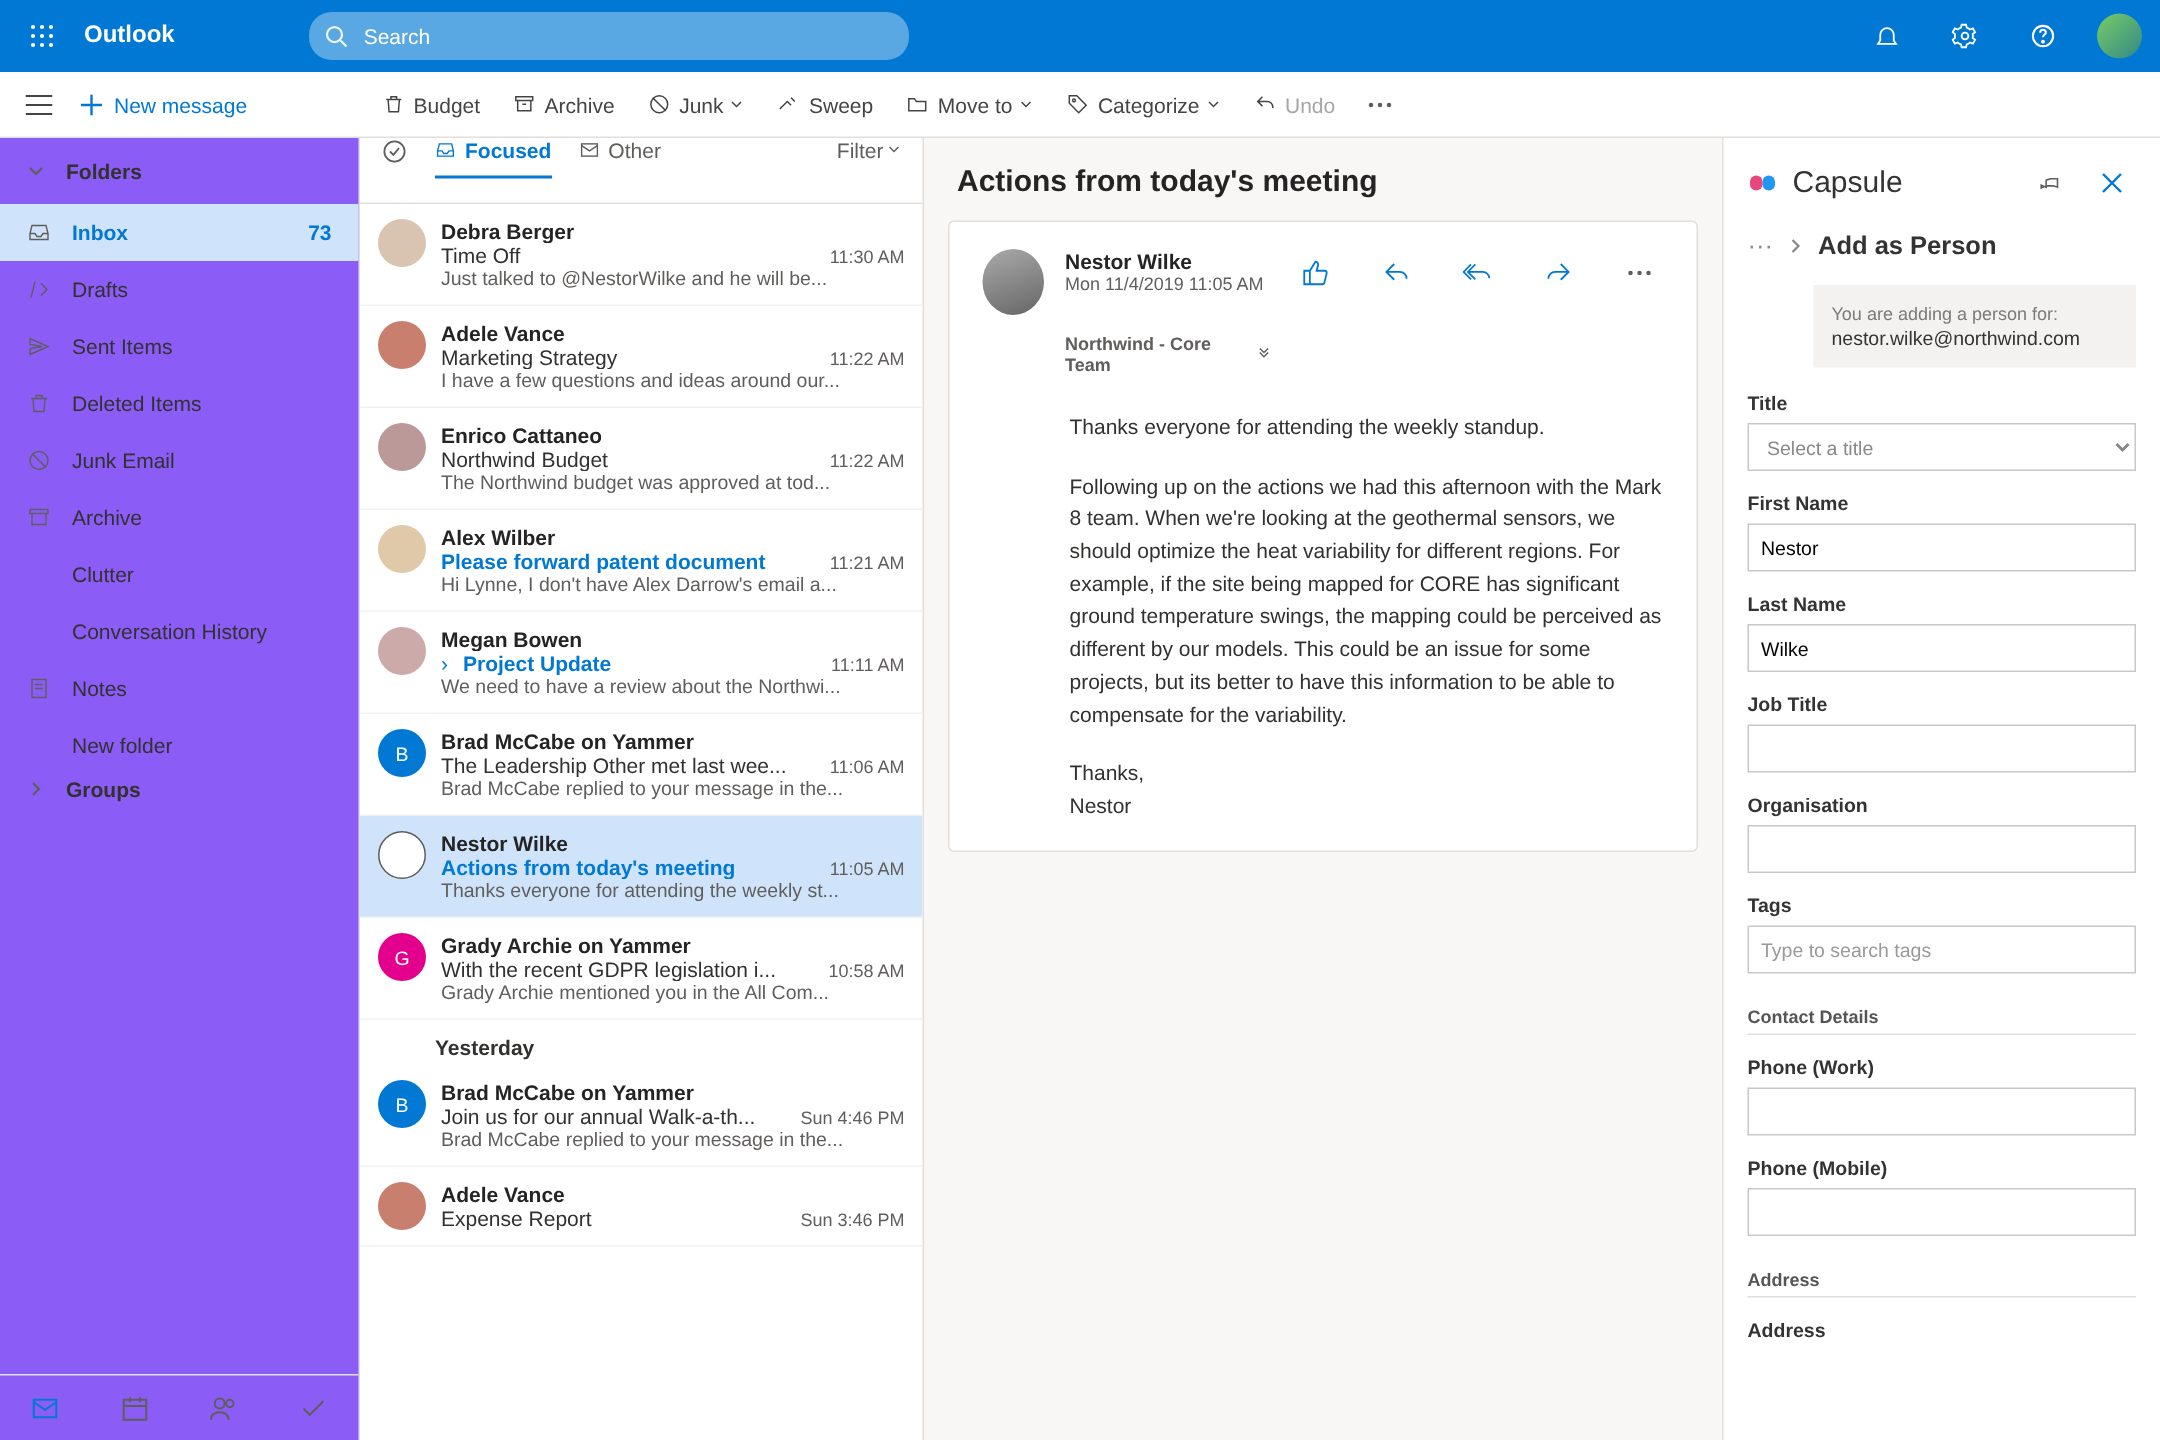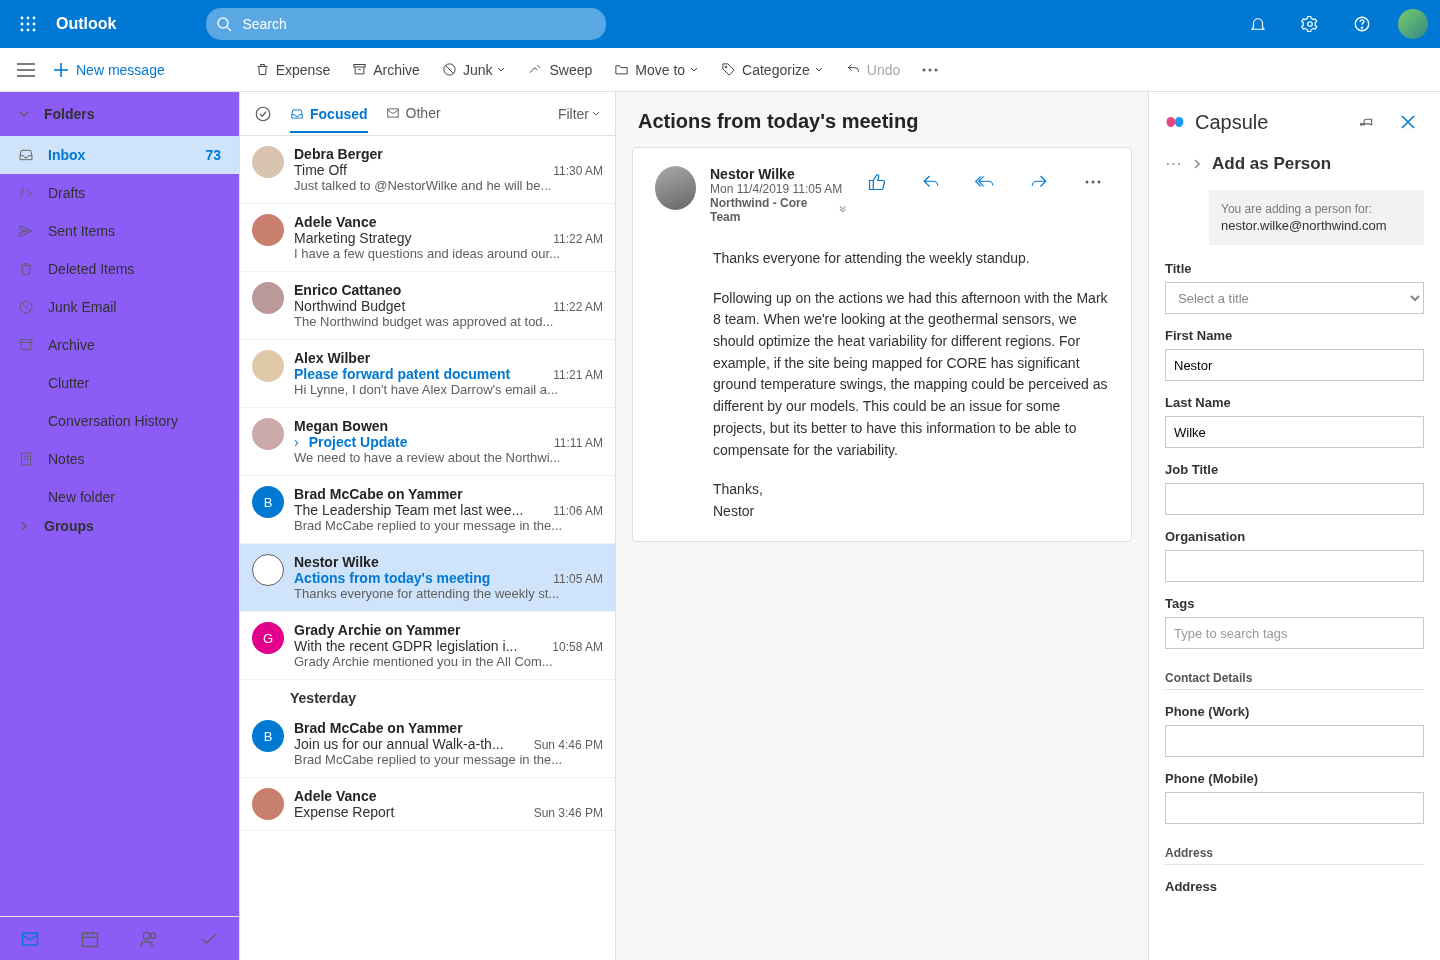--- a/index.html
+++ b/index.html
@@ -32,21 +32,21 @@
   .folderlist{flex:1;overflow:auto;}
   .fitem{display:flex;align-items:center;height:38px;padding:16px 18px;color:#323130;cursor:pointer;gap:14px;}
   .fitem.sel{background:#cfe4fa;color:#0078d4;font-weight:600;}
   .fitem .cnt{margin-left:auto;font-weight:600;}
   .fitem .ico{width:16px;display:flex;justify-content:center;color:#605e5c;}
   .fitem.indent{padding-left:48px;}
   .navbottom{height:44px;border-top:1px solid #e1dfdd;display:flex;align-items:center;justify-content:space-around;color:#0078d4;}
   .navbottom .icbtn{color:#605e5c;}
 
   .listpane{width:376px;border-right:1px solid #e1dfdd;display:flex;flex-direction:column;background:#fff;}
-  .listhdr{height:44px;display:flex;align-items:center;padding:0 14px;border-bottom:1px solid #e1dfdd;gap:18px;color:#605e5c;font-size:14px;}
+  .listhdr{height:44px;display:flex;align-items:flex-start;padding:0 14px;border-bottom:1px solid #e1dfdd;gap:18px;color:#605e5c;font-size:14px;}
   .tab{display:flex;align-items:center;gap:6px;padding-bottom:2px;cursor:pointer;}
   .tab.active{color:#0078d4;font-weight:600;border-bottom:2px solid #0078d4;padding-bottom:9px;margin-bottom:-11px;}
   .filter{margin-left:auto;display:flex;align-items:center;gap:2px;cursor:pointer;}
   .msgs{flex:1;overflow:auto;}
   .msg{display:flex;padding:10px 12px;border-bottom:1px solid #f3f2f1;cursor:pointer;gap:10px;}
   .msg.sel{background:#cfe4fa;}
   .msg .av{width:32px;height:32px;border-radius:50%;flex-shrink:0;background:#999;color:#fff;display:flex;align-items:center;justify-content:center;font-size:13px;}
   .msg .av.ring{background:#fff;border:1px solid #605e5c;}
   .msg .body{flex:1;min-width:0;}
   .msg .row1{display:flex;align-items:baseline;}
@@ -58,21 +58,21 @@
   .msg .prev{color:#605e5c;white-space:nowrap;overflow:hidden;text-overflow:ellipsis;font-size:13px;}
   .grouphdr{padding:10px 16px 4px 50px;font-weight:600;color:#323130;}
 
   .readpane{flex:1;background:#f8f7f6;padding:16px 16px;overflow:auto;}
   .subject{font-size:20px;font-weight:600;margin:2px 0 14px 6px;color:#252424;}
   .card{background:#fff;border:1px solid #e1dfdd;border-radius:4px;padding:18px 22px;}
   .cardhdr{display:flex;gap:14px;}
   .cardhdr .big-av{width:44px;height:44px;border-radius:50%;background:linear-gradient(160deg,#aaa,#666);}
   .sender{font-weight:600;color:#252424;}
   .date{color:#605e5c;font-size:12px;}
-  .dist{color:#605e5c;font-size:12px;font-weight:600;display:flex;align-items:center;gap:6px;}
+  .dist{color:#605e5c;font-size:12px;font-weight:600;display:flex;align-items:center;gap:6px;margin-top:26px;}
   .cardactions{margin-left:auto;display:flex;gap:22px;color:#0078d4;}
   .bodytxt{margin-top:24px;margin-left:58px;line-height:1.55;color:#323130;}
   .bodytxt p{margin-bottom:18px;}
 
   
   .panel{width:292px;border-left:1px solid #e1dfdd;background:#fff;display:flex;flex-direction:column;padding:14px 16px;overflow:auto;}
   .paneltitle{display:flex;align-items:center;gap:10px;font-size:20px;color:#333;margin-bottom:16px;}
   .paneltitle .spacer{flex:1;}
   .panelclose{color:#0078d4;cursor:pointer;}
   .crumb{display:flex;align-items:center;gap:10px;font-weight:600;font-size:17px;margin-bottom:16px;color:#333;}
@@ -149,21 +149,21 @@
     <svg width="14" height="14" viewBox="0 0 14 14" stroke="#0078d4" stroke-width="1.6">
         <line x1="7" y1="0" x2="7" y2="14"></line>
         <line x1="0" y1="7" x2="14" y2="7"></line>
       </svg>
     <span>New message</span>
   </div>
   <div class="tbtn">
       <svg width="15" height="15" viewBox="0 0 24 24" fill="none" stroke="currentColor" stroke-width="1.6">
         <path d="M4 7h16M9 7V4h6v3M6 7l1 13h10l1-13"></path>
       </svg>
-      <span>Expense</span>
+      <span>Budget</span>
     </div>
   <div class="tbtn">
       <svg width="15" height="15" viewBox="0 0 24 24" fill="none" stroke="currentColor" stroke-width="1.6">
         <rect x="3" y="4" width="18" height="4"></rect>
         <path d="M5 8v11h14V8M10 12h4"></path>
       </svg>
       <span>Archive</span>
     </div>
   <div class="tbtn">
       <svg width="15" height="15" viewBox="0 0 24 24" fill="none" stroke="currentColor" stroke-width="1.6">
@@ -428,21 +428,21 @@
             <div class="prev">We need to have a review about the Northwi...</div>
           </div>
         </div>
         <div class="msg">
           <div class="av" style="background:#0078d4">B</div>
           <div class="body">
             <div class="row1">
               <span class="from">Brad McCabe on Yammer</span>
             </div>
             <div class="row2">
-              <span class="subj">The Leadership Team met last wee...</span>
+              <span class="subj">The Leadership Other met last wee...</span>
               <span class="time">11:06 AM</span>
             </div>
             <div class="prev">Brad McCabe replied to your message in the...</div>
           </div>
         </div>
         <div class="msg sel">
           <div class="av ring"></div>
           <div class="body">
             <div class="row1">
               <span class="from">Nestor Wilke</span>

